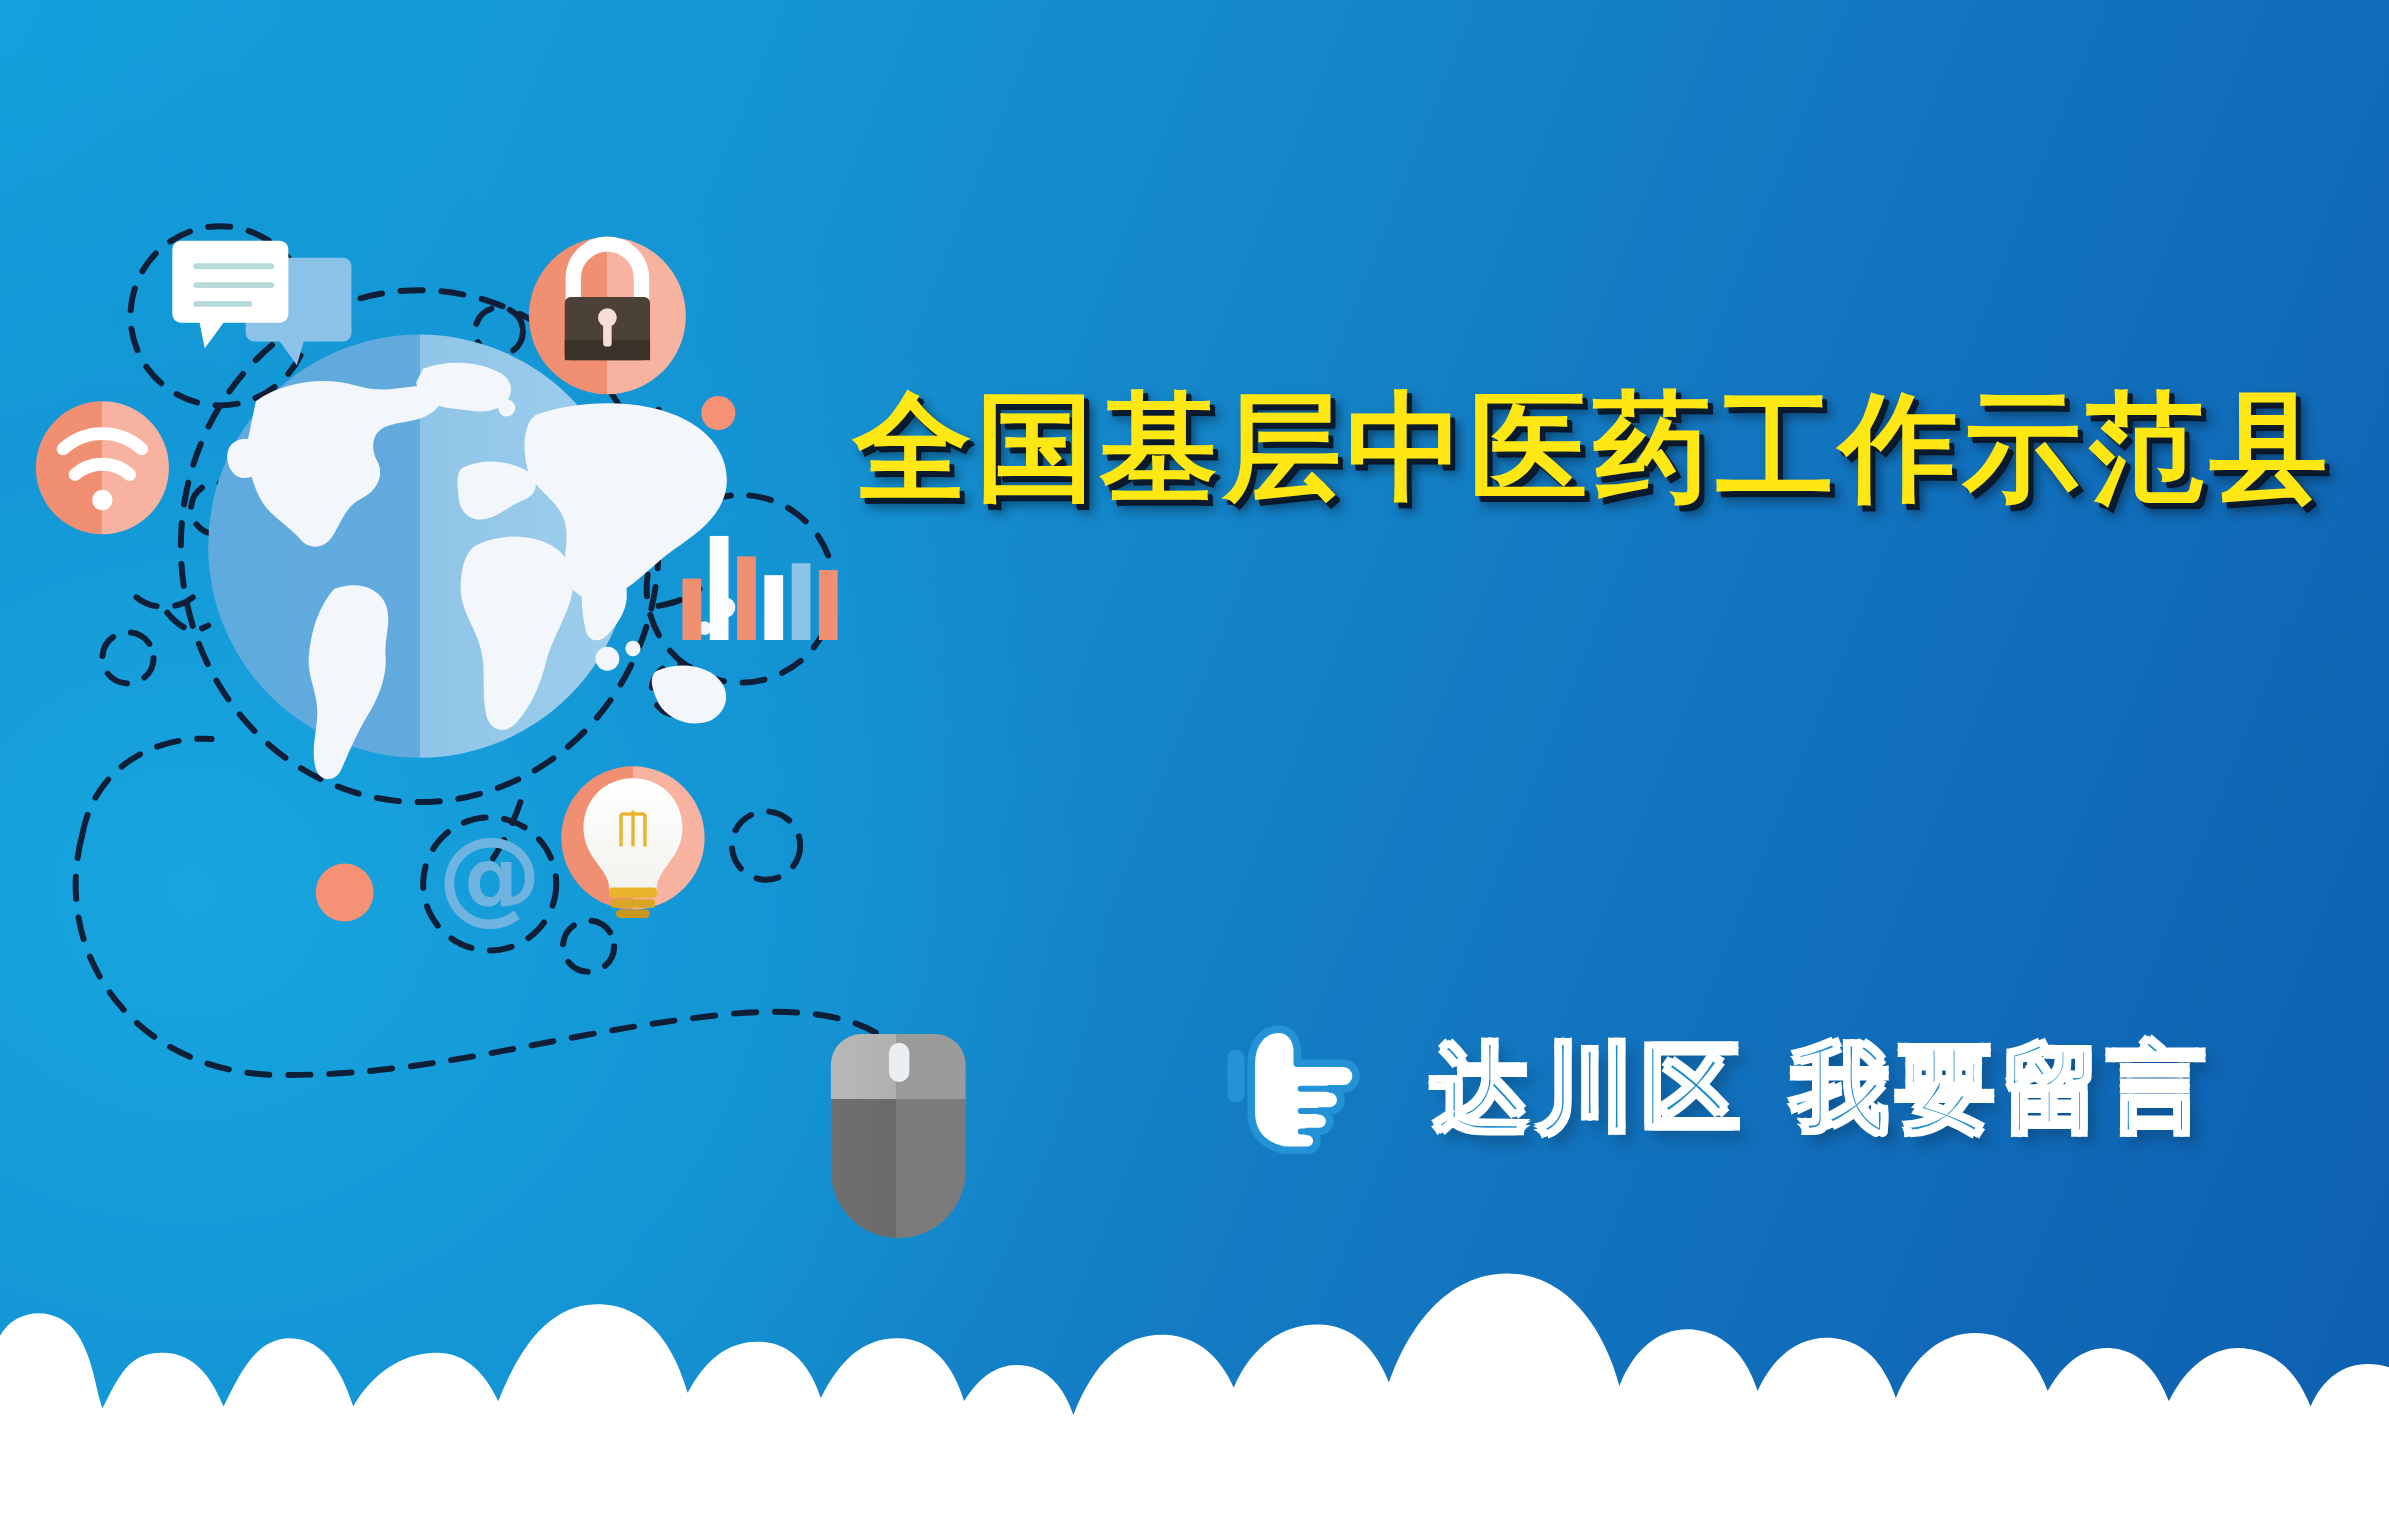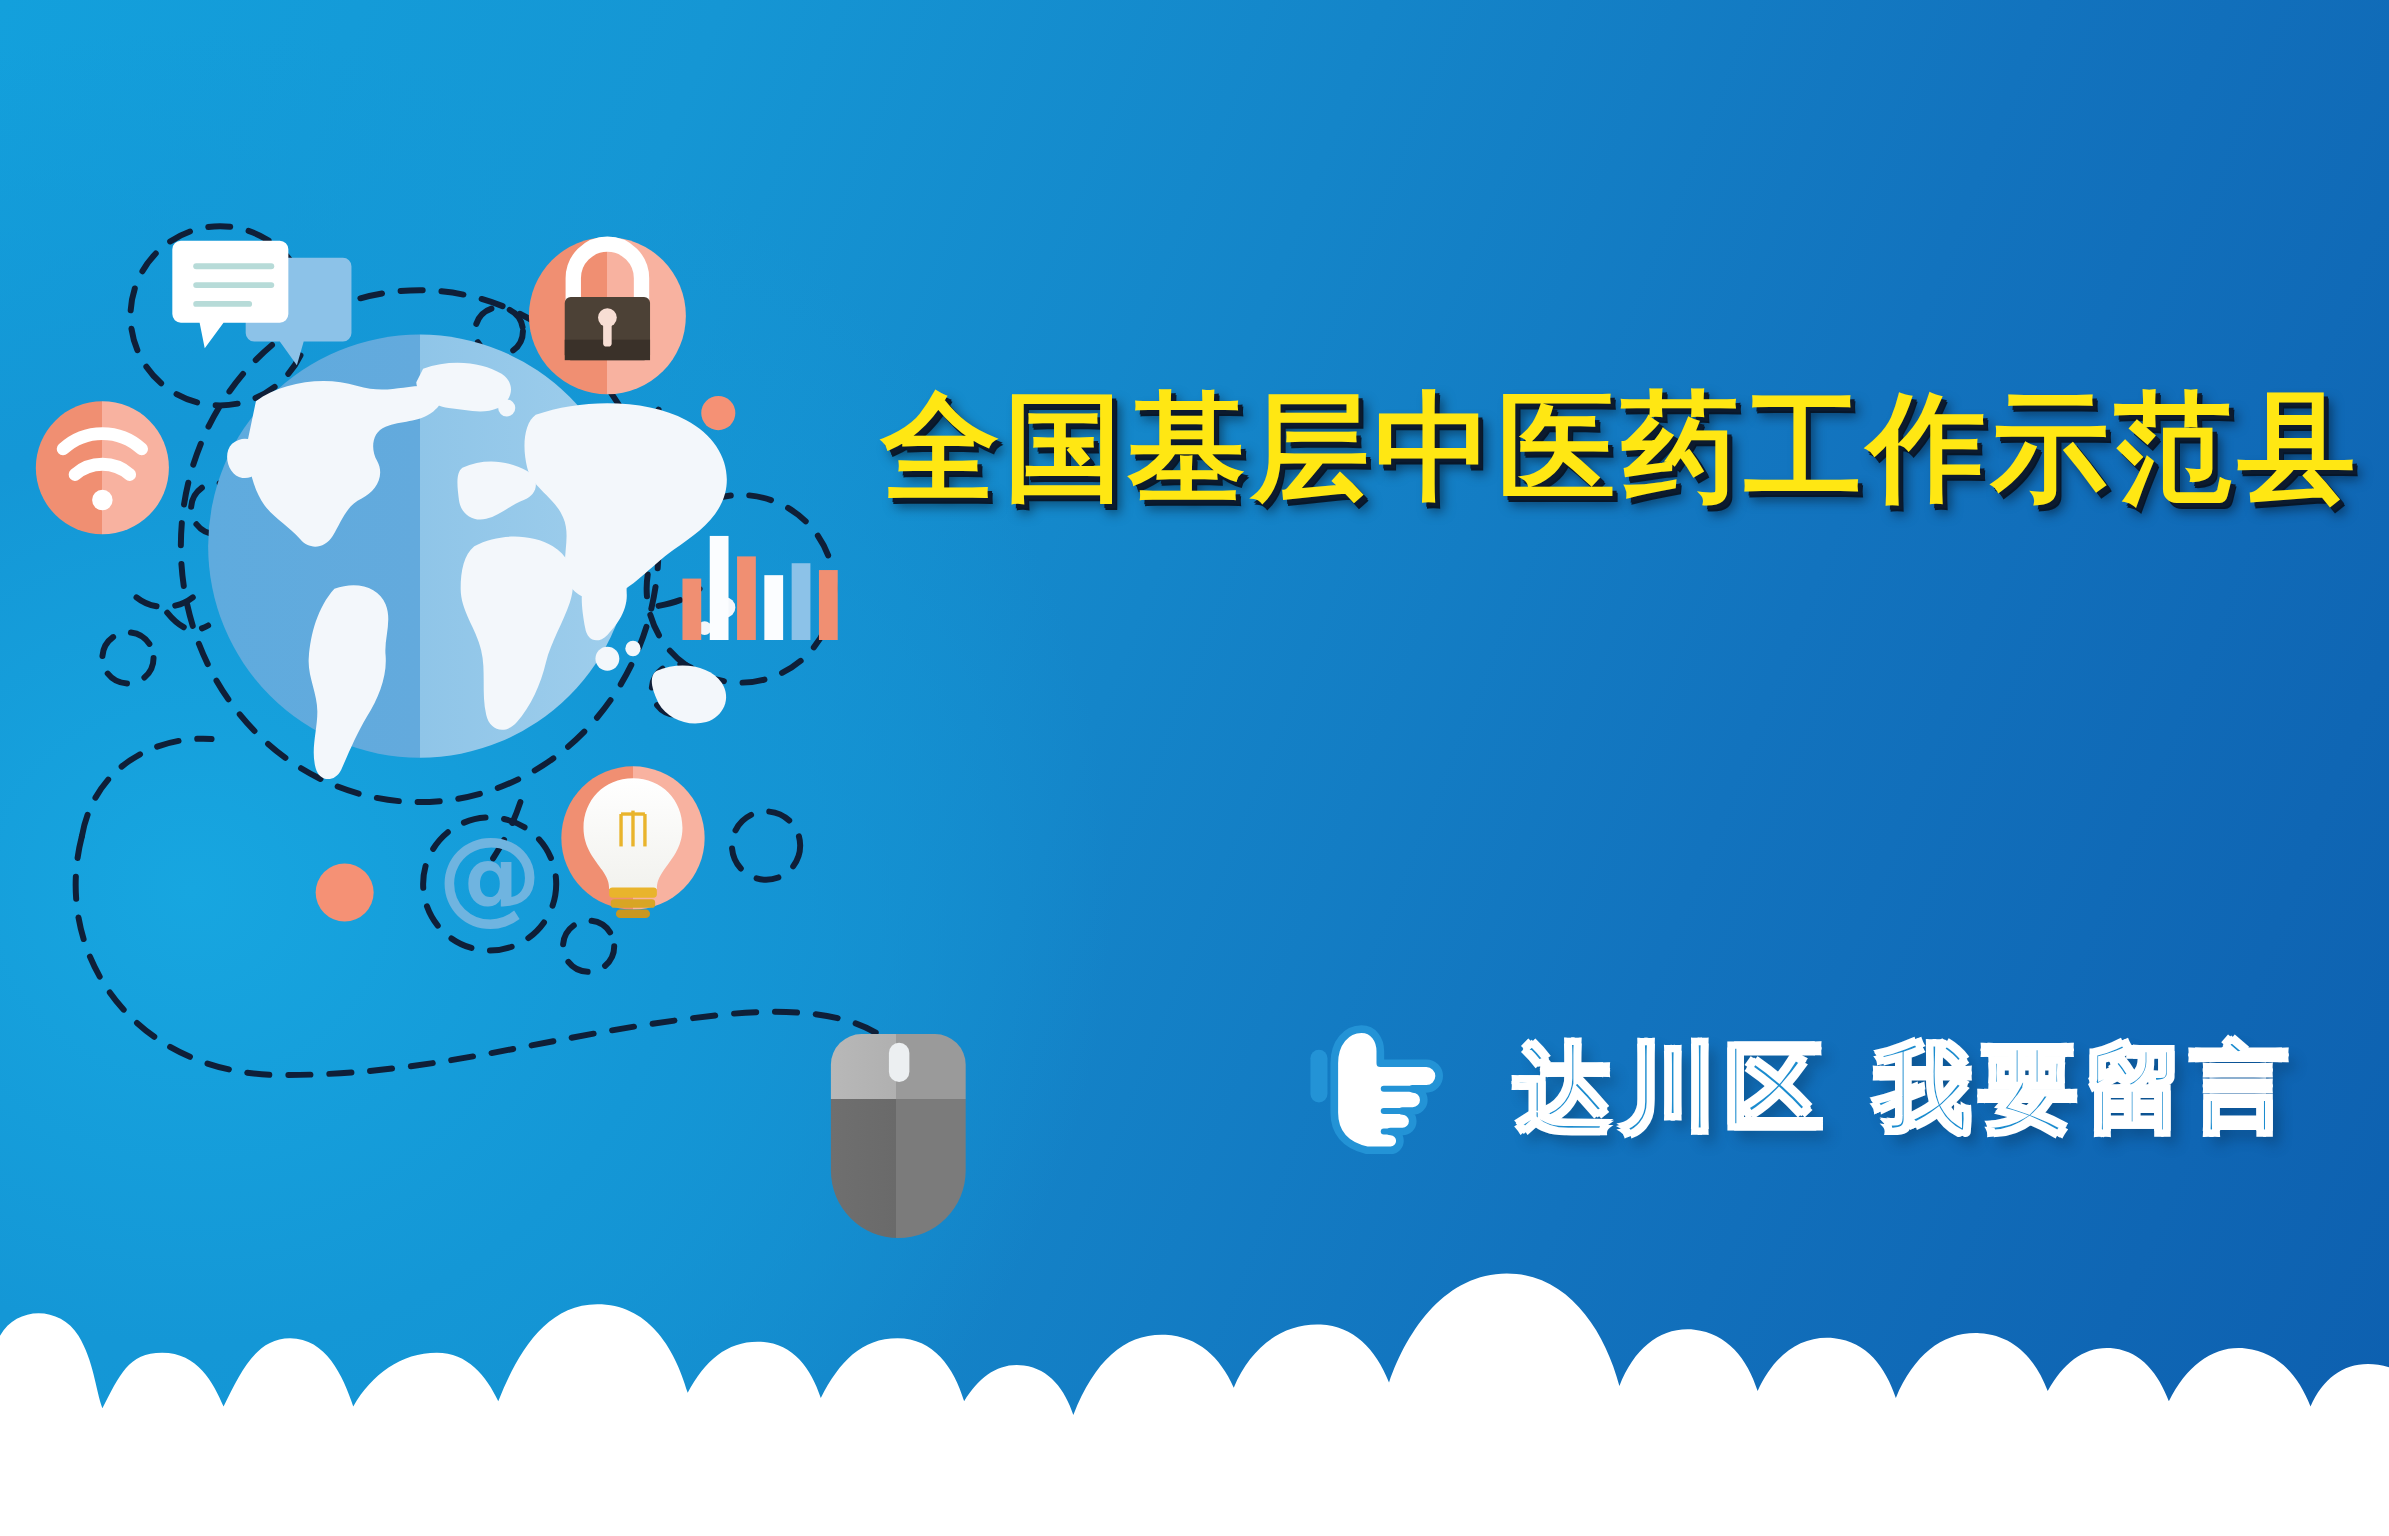--- a/index.html
+++ b/index.html
@@ -29,27 +29,27 @@
     font-weight:700;
     color:#ffe713;
     letter-spacing:0.045em;
     white-space:nowrap;
     line-height:1.0;
     text-shadow:
        4.3px 4.3px 0 #0c1a2e,
        5.1px 6px 0 rgba(8,18,34,.92),
        7.7px 8.5px 12px rgba(4,12,26,.55);
   }
-  .hl-1{font-size:118px;margin-left:28px;}
+  .hl-1{font-size:118px;}
   .hl-2{font-size:118px;margin-top:73px;padding-left:273px;}
 
   
   .cta{
     position:absolute;
-    left:1307px;top:1007px;
+    left:1224px;top:1007px;
     display:flex;align-items:center;gap:46px;
   }
   .cta-hand{width:162px;height:162px;flex:0 0 auto;}
   .cta-hand svg{display:block;width:100%;height:100%;}
   .cta-text{
     font-size:96px;font-weight:700;color:#ffffff;
     letter-spacing:0.10em;white-space:nowrap;line-height:1;
     text-shadow:
       -3.4px -3.4px 0 #ffffff, 3.4px -3.4px 0 #ffffff,
       -3.4px  3.4px 0 #ffffff, 3.4px  3.4px 0 #ffffff,

